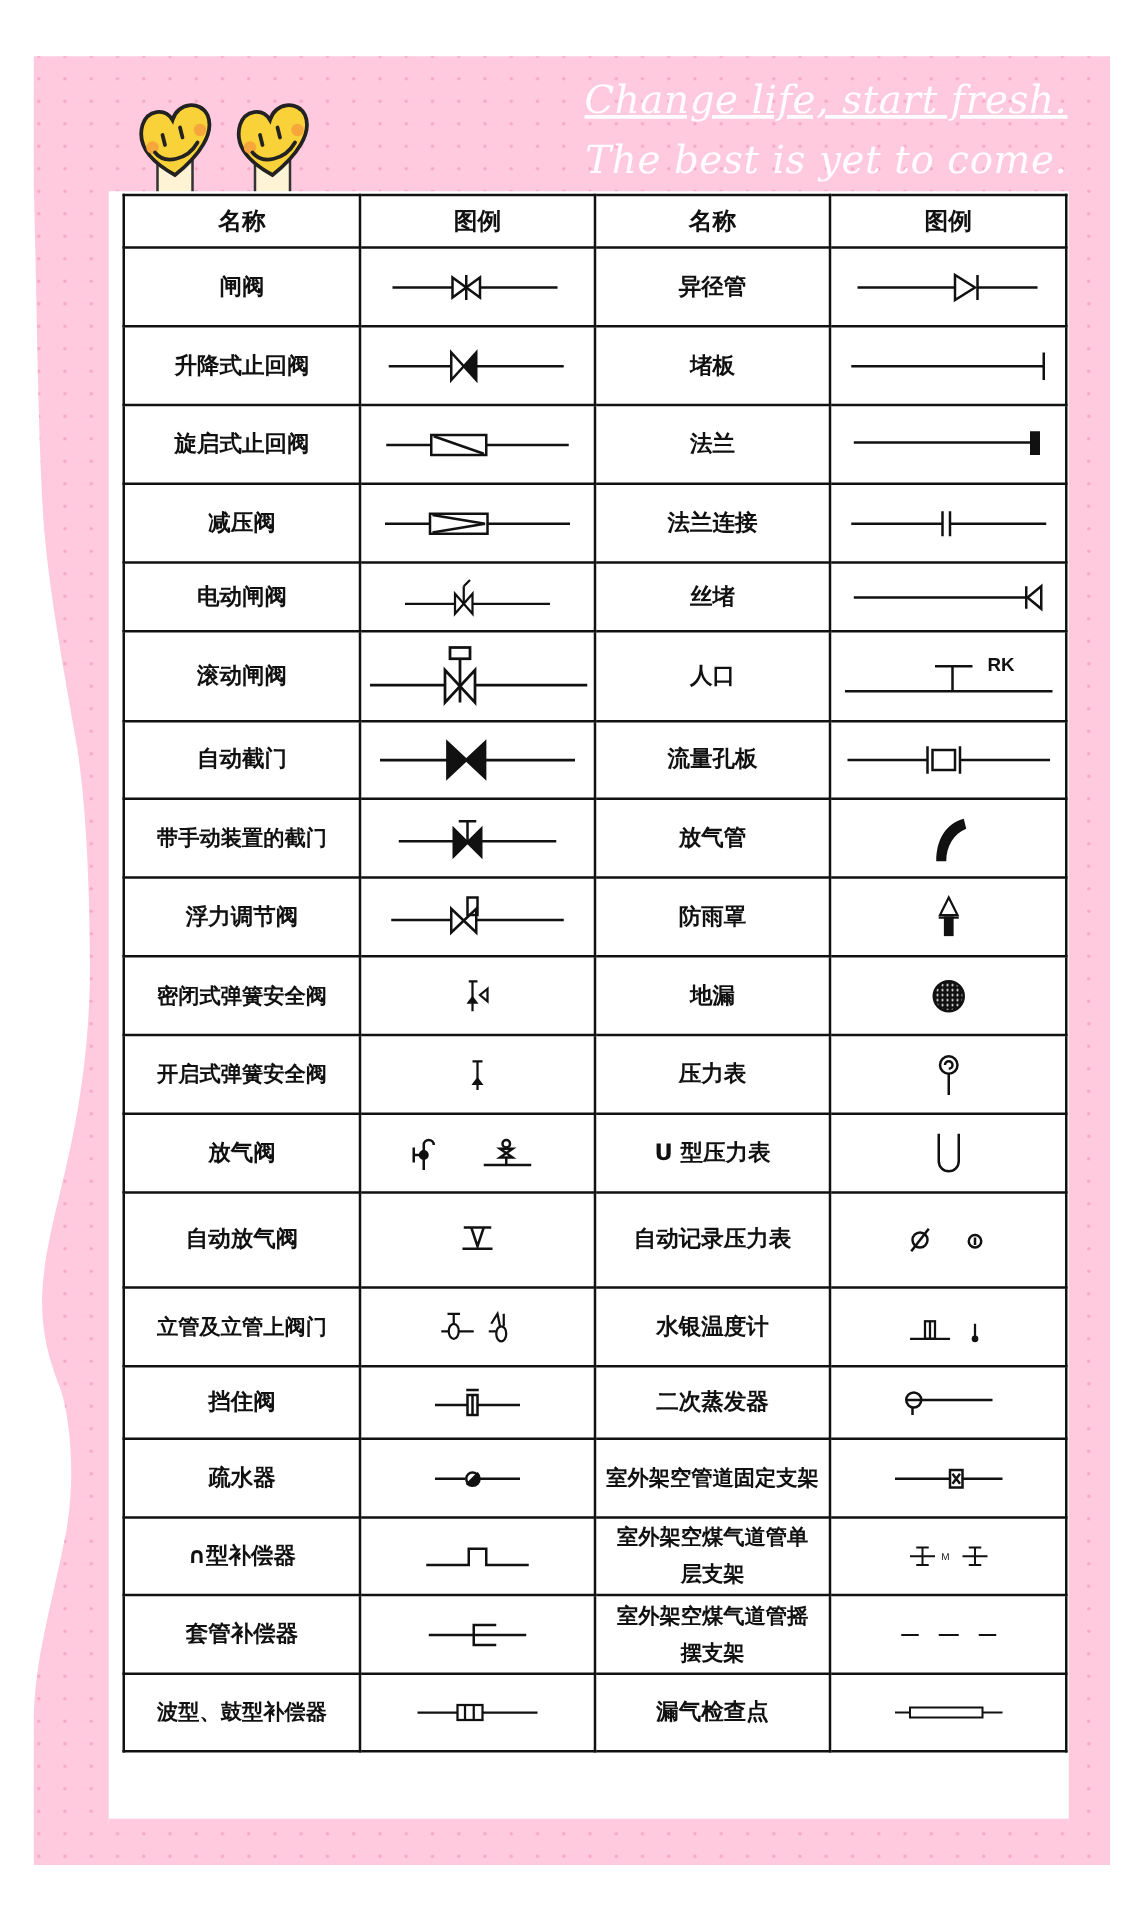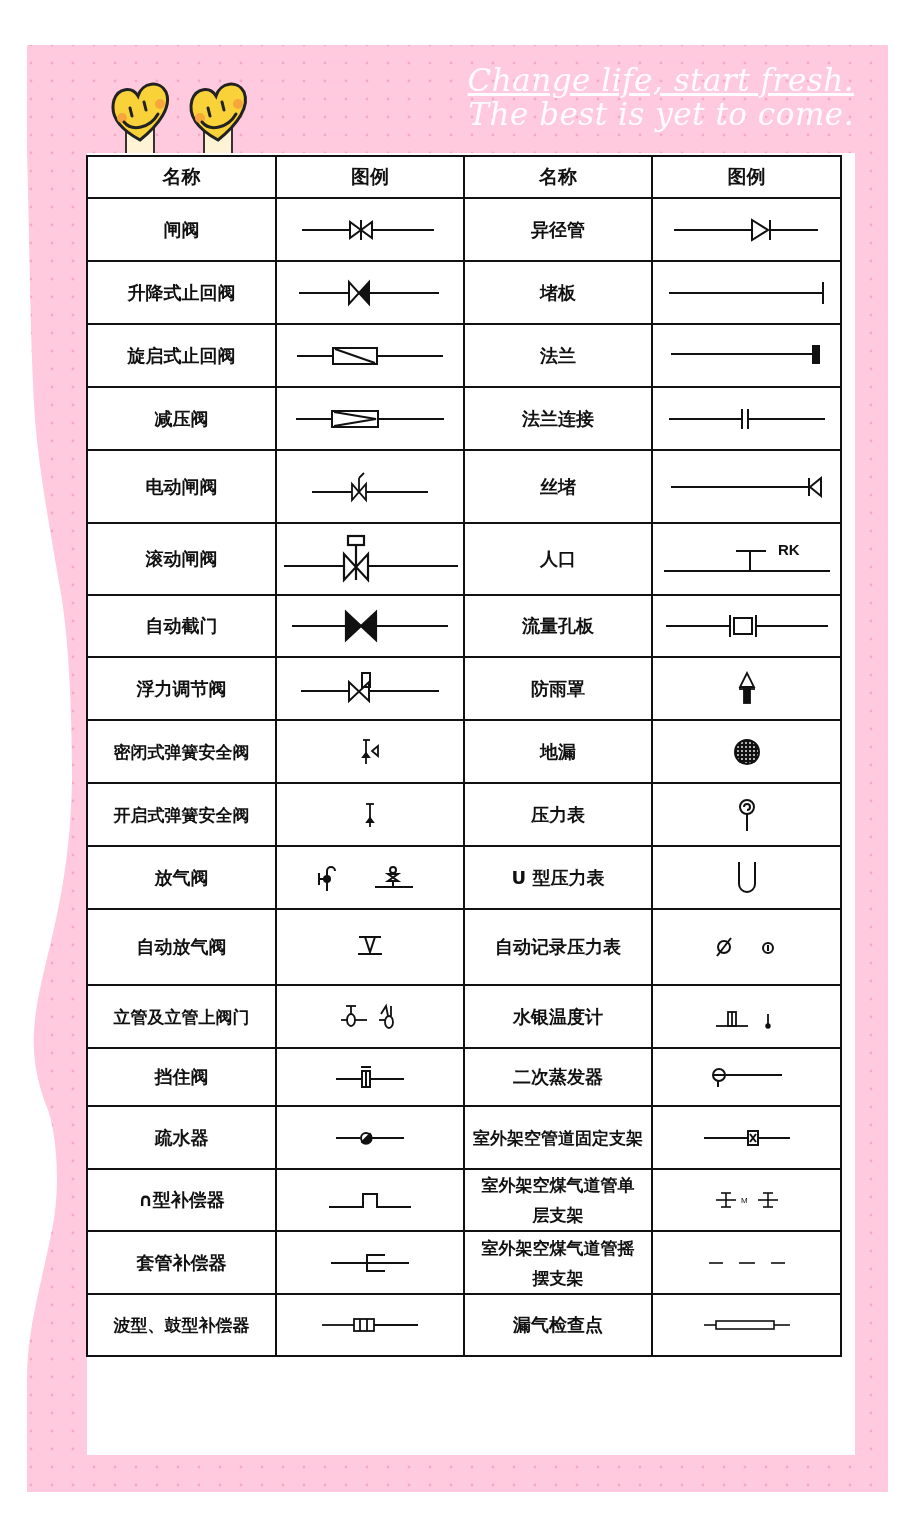--- a/index.html
+++ b/index.html
@@ -2,24 +2,24 @@
 <html><head>
 <meta charset="utf-8">
 <style>
   html, body { margin:0; padding:0; }
   body { width:916px; height:1537px; background:#ffffff; position:relative; overflow:hidden;
          font-family:"DejaVu Sans", "Liberation Sans", sans-serif; }
   .pink-bg { position:absolute; left:0; top:0; width:916px; height:1537px; }
   .tagline { position:absolute; right:62px; color:#ffffff; font-family:"DejaVu Serif", serif;
              font-style:italic; font-size:31px; letter-spacing:0.5px; opacity:0.95; white-space:nowrap; }
   .tagline.l1 { top:62px;text-decoration:underline; }
-  .tagline.l2 { top:96px;font-style:italic; }
+  .tagline.l2 { top:110px;font-style:italic; }
   .mascots { position:absolute; left:108px; top:78px; width:160px; height:80px; }
   .sheet { position:absolute; left:87px; top:153px; width:768px; height:1307px; background:#ffffff; }
-  table.legend { position:absolute; left:86px; top:155px; border-collapse:collapse; table-layout:fixed; width:754px; }
+  table.legend { position:absolute; left:98px; top:155px; border-collapse:collapse; table-layout:fixed; width:754px; }
   table.legend td, table.legend th { border:2px solid #111; text-align:center; vertical-align:middle; padding:0; }
   table.legend th { font-weight:bold; font-size:19px; height:40px; color:#111; }
   table.legend td.name { font-weight:bold; font-size:18px; color:#111; line-height:32px; }
   table.legend td.name.small { font-size:17px; }
   table.legend td.sym svg { display:block; margin:0 auto; }
   .cut { position:absolute; left:87px; top:1455px; width:768px; height:6px; background:#ffcade; }
 </style>
 </head>
 <body>
 
@@ -172,21 +172,21 @@
             <g stroke="#111" stroke-width="2">
               <line x1="2" y1="15" x2="75" y2="15"></line>
               <line x1="75" y1="5" x2="75" y2="25"></line>
               <line x1="81" y1="5" x2="81" y2="25"></line>
               <line x1="81" y1="15" x2="158" y2="15"></line>
             </g>
           </svg>
       </td>
     </tr>
 
-    <tr style="height:73px">
+    <tr style="height:55px">
       <td class="name">电动闸阀</td>
       <td class="sym">
         <svg width="120" height="34" viewBox="0 0 120 34">
             <g stroke="#111" stroke-width="1.8" fill="none">
               <line x1="2" y1="22" x2="42" y2="22"></line>
               <path d="M42,14 L42,30 L56,14 L56,30 Z"></path>
               <line x1="49" y1="8" x2="49" y2="22"></line>
               <path d="M49,8 L54,3"></path>
               <line x1="56" y1="22" x2="118" y2="22"></line>
             </g>
@@ -249,20 +249,40 @@
               <line x1="2" y1="15" x2="66" y2="15"></line>
               <line x1="66" y1="4" x2="66" y2="26"></line>
               <rect x="70" y="7" width="18" height="16"></rect>
               <line x1="92" y1="4" x2="92" y2="26"></line>
               <line x1="92" y1="15" x2="164" y2="15"></line>
             </g>
           </svg>
       </td>
     </tr>
 
+    <tr style="height:63px">
+      <td class="name small">带手动装置的截门</td>
+      <td class="sym">
+        <svg width="130" height="36" viewBox="0 0 130 36">
+            <g stroke="#111" stroke-width="2">
+              <line x1="50" y1="4" x2="64" y2="4"></line>
+              <line x1="57" y1="4" x2="57" y2="20"></line>
+              <line x1="2" y1="20" x2="46" y2="20"></line>
+              <path d="M46,10 L46,32 L68,10 L68,32 Z" fill="#111"></path>
+              <line x1="68" y1="20" x2="128" y2="20"></line>
+            </g>
+          </svg>
+      </td>
+      <td class="name">放气管</td>
+      <td class="sym">
+        <svg width="40" height="40" viewBox="0 0 40 40">
+            <path d="M10,38 C10,20 18,8 32,4 L34,12 C24,16 18,26 18,38 Z" fill="#111"></path>
+          </svg>
+      </td>
+    </tr>
 
     <tr style="height:63px">
       <td class="name">浮力调节阀</td>
       <td class="sym">
         <svg width="142" height="36" viewBox="0 0 142 36">
             <g stroke="#111" stroke-width="2" fill="none">
               <line x1="2" y1="20" x2="50" y2="20"></line>
               <path d="M50,11 L50,30 L70,11 L70,30 Z"></path>
               <rect x="63" y="2" width="8" height="14"></rect>
               <line x1="70" y1="20" x2="140" y2="20"></line>

